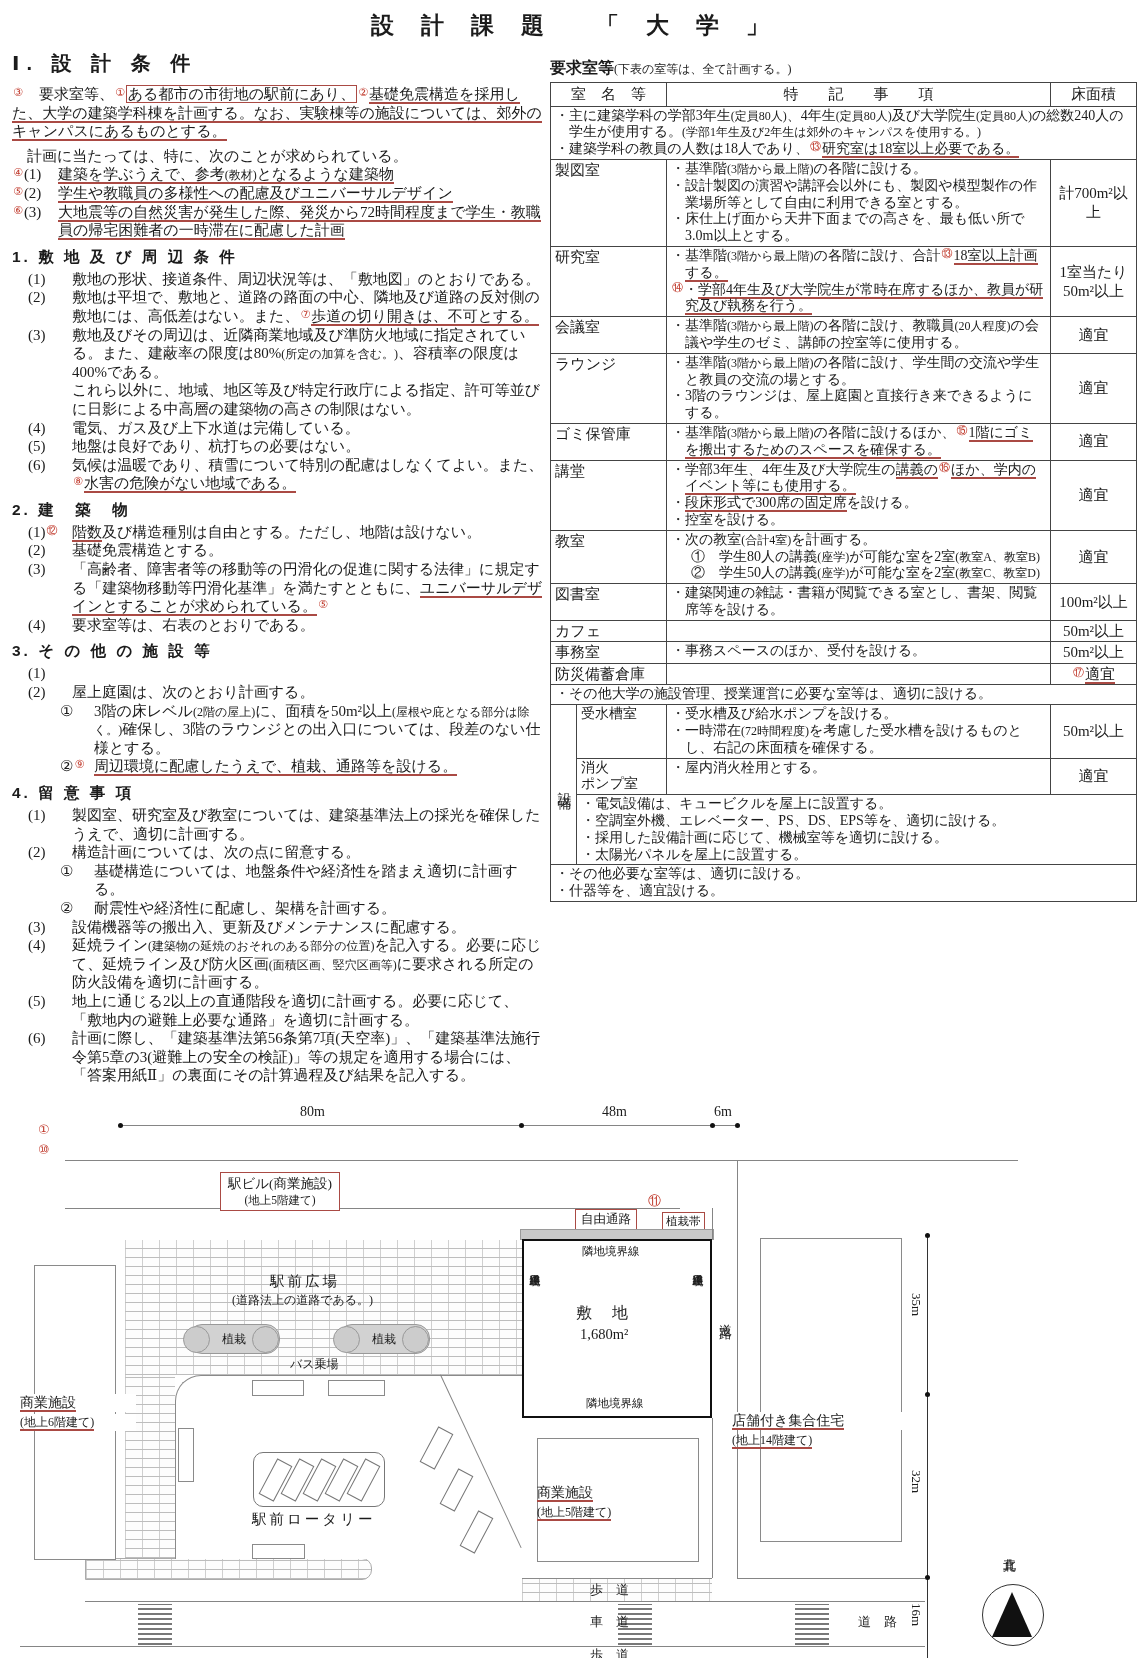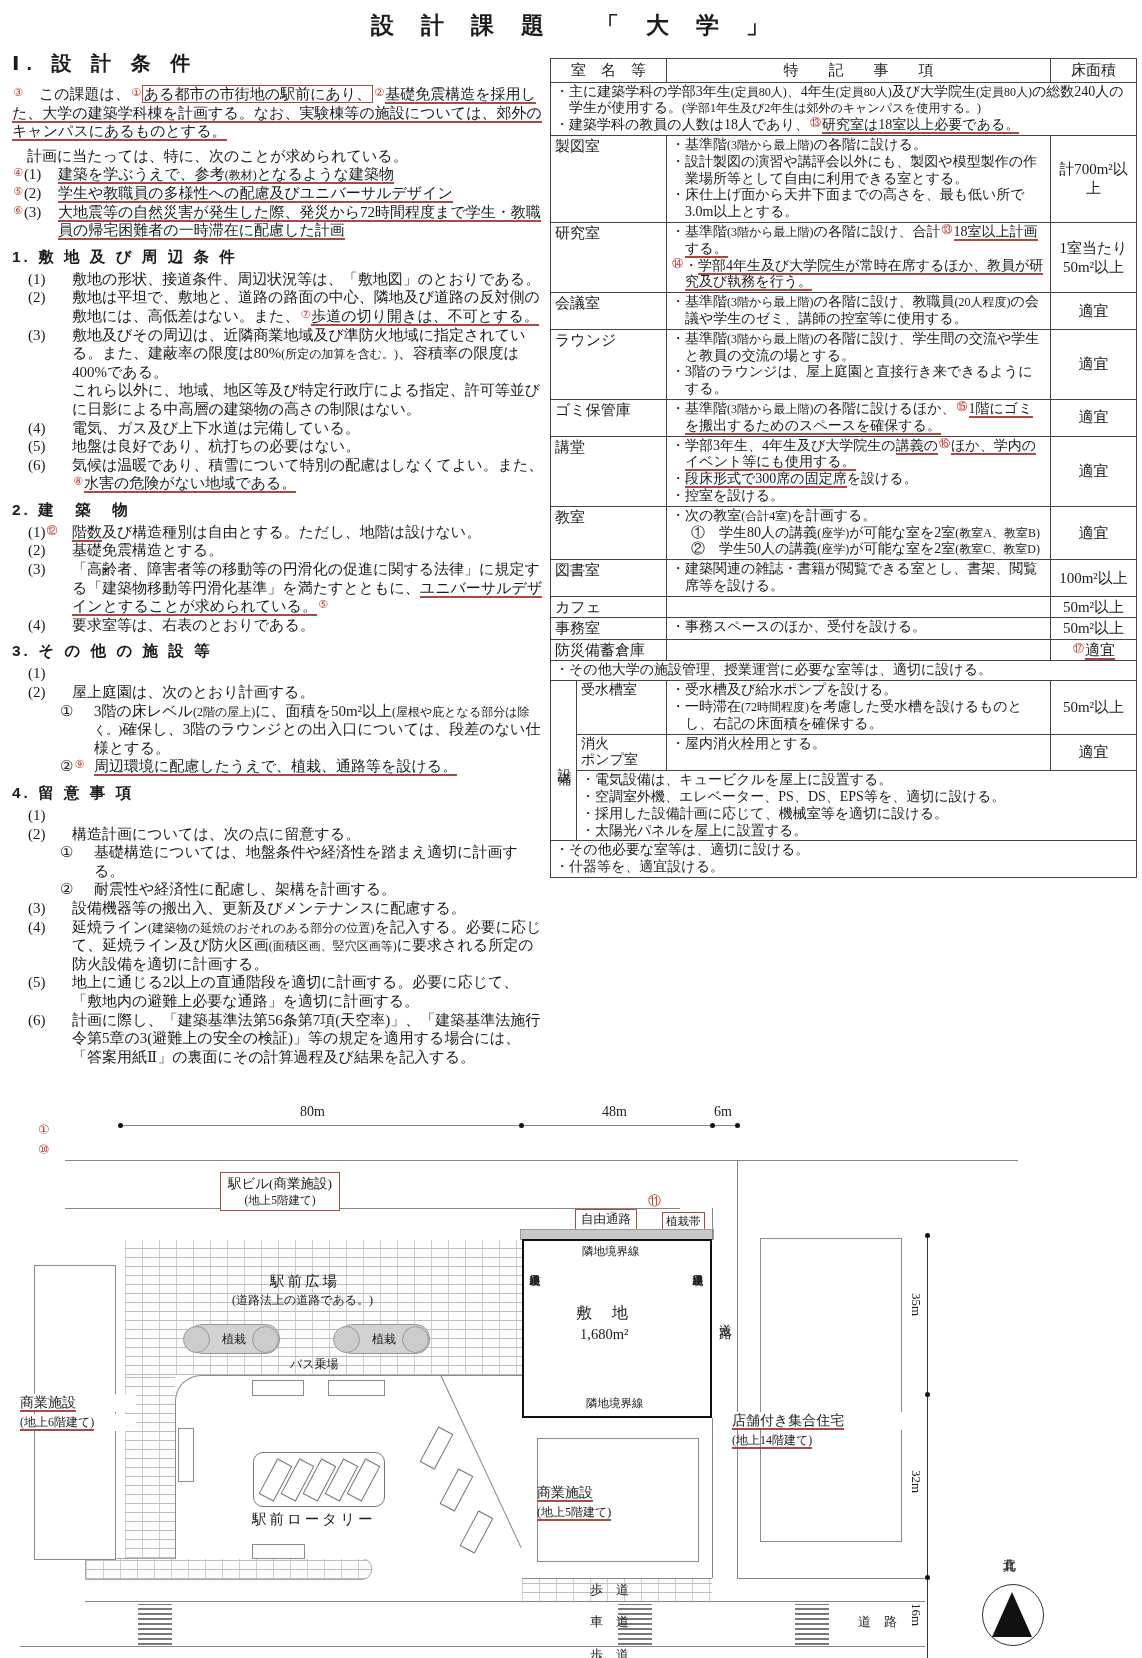--- a/index.html
+++ b/index.html
@@ -63,21 +63,21 @@
   #caption{position:absolute;font-family:"Liberation Sans","DejaVu Sans",sans-serif;font-weight:bold;font-size:16px;}
 </style>
 </head>
 <body>
 
 <div id="title">設　計　課　題　　「　大　学　」</div>
 
 <div id="leftcol">
   <div class="h1">Ⅰ. 設 計 条 件</div>
   <div id="blocks">
-      <div class="para"><span class="circ">③</span><span>　この課題は、</span><span class="circ">①</span><span class="rbox">ある都市の市街地の駅前にあり、</span><span class="circ">②</span><span class="ru">基礎免震構造を採用した、大学の建築学科棟を計画する。なお、実験棟等の施設については、郊外のキャンパスにあるものとする。</span></div>
+      <div class="para"><span class="circ">③</span><span>　要求室等、</span><span class="circ">①</span><span class="rbox">ある都市の市街地の駅前にあり、</span><span class="circ">②</span><span class="ru">基礎免震構造を採用した、大学の建築学科棟を計画する。なお、実験棟等の施設については、郊外のキャンパスにあるものとする。</span></div>
       <div class="para mt"><span>　計画に当たっては、特に、次のことが求められている。</span></div>
       <div class="para m1 flex">
         <span class="marker"><span class="circ">④</span><span>(1)</span></span>
         <span class="pbody"><span class="ru">建築を学ぶうえで、参考</span><span class="ru sm">(教材)</span><span class="ru">となるような建築物</span></span>
       </div>
       <div class="para m1 flex">
         <span class="marker"><span class="circ">⑤</span><span>(2)</span></span>
         <span class="pbody"><span class="ru">学生や教職員の多様性への配慮及びユニバーサルデザイン</span></span>
       </div>
       <div class="para m1 flex">
@@ -139,20 +139,21 @@
         <span class="marker"><span>①</span></span>
         <span class="pbody"><span>3階の床レベル</span><span class="sm">(2階の屋上)</span><span>に、面積を50m²以上</span><span class="sm">(屋根や庇となる部分は除く。)</span><span>確保し、3階のラウンジとの出入口については、段差のない仕様とする。</span></span>
       </div>
       <div class="para m3 flex">
         <span class="marker"><span>②</span><span class="circ">⑨</span></span>
         <span class="pbody"><span class="ru">周辺環境に配慮したうえで、植栽、通路等を設ける。</span></span>
       </div>
       <div class="h2"><span>4. 留 意 事 項</span></div>
       <div class="para m2 flex">
         <span class="marker"><span>(1)</span></span>
+        <span class="pbody"><span>製図室、研究室及び教室については、建築基準法上の採光を確保したうえで、適切に計画する。</span></span>
       </div>
       <div class="para m2 flex">
         <span class="marker"><span>(2)</span></span>
         <span class="pbody"><span>構造計画については、次の点に留意する。</span></span>
       </div>
       <div class="para m3 flex">
         <span class="marker"><span>①</span></span>
         <span class="pbody"><span>基礎構造については、地盤条件や経済性を踏まえ適切に計画する。</span></span>
       </div>
       <div class="para m3 flex">
@@ -172,20 +173,21 @@
         <span class="pbody"><span>地上に通じる2以上の直通階段を適切に計画する。必要に応じて、「敷地内の避難上必要な通路」を適切に計画する。</span></span>
       </div>
       <div class="para m2 flex">
         <span class="marker"><span>(6)</span></span>
         <span class="pbody"><span>計画に際し、「建築基準法第56条第7項(天空率)」、「建築基準法施行令第5章の3(避難上の安全の検証)」等の規定を適用する場合には、「答案用紙Ⅱ」の裏面にその計算過程及び結果を記入する。</span></span>
       </div>
     </div>
 </div>
 
 <div id="rightcol">
+  <div class="tcap"><b class="sans">要求室等</b><span class="sm">(下表の室等は、全て計画する。)</span></div>
   <table id="reqtable">
     <colgroup>
         <col style="width:26px">
         <col style="width:90px">
         <col style="width:384px">
         <col style="width:86px">
       </colgroup>
     <tbody id="tbody">
         <tr>
           <td colspan="2" class="th">

